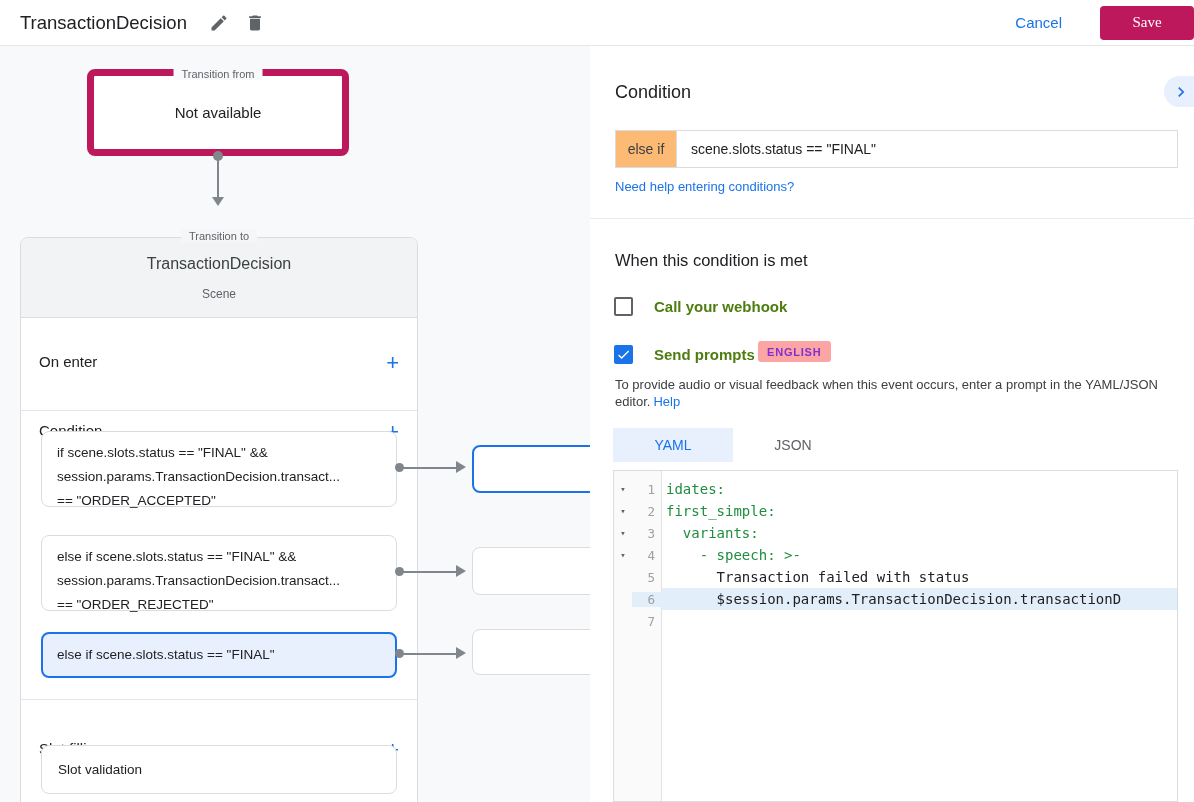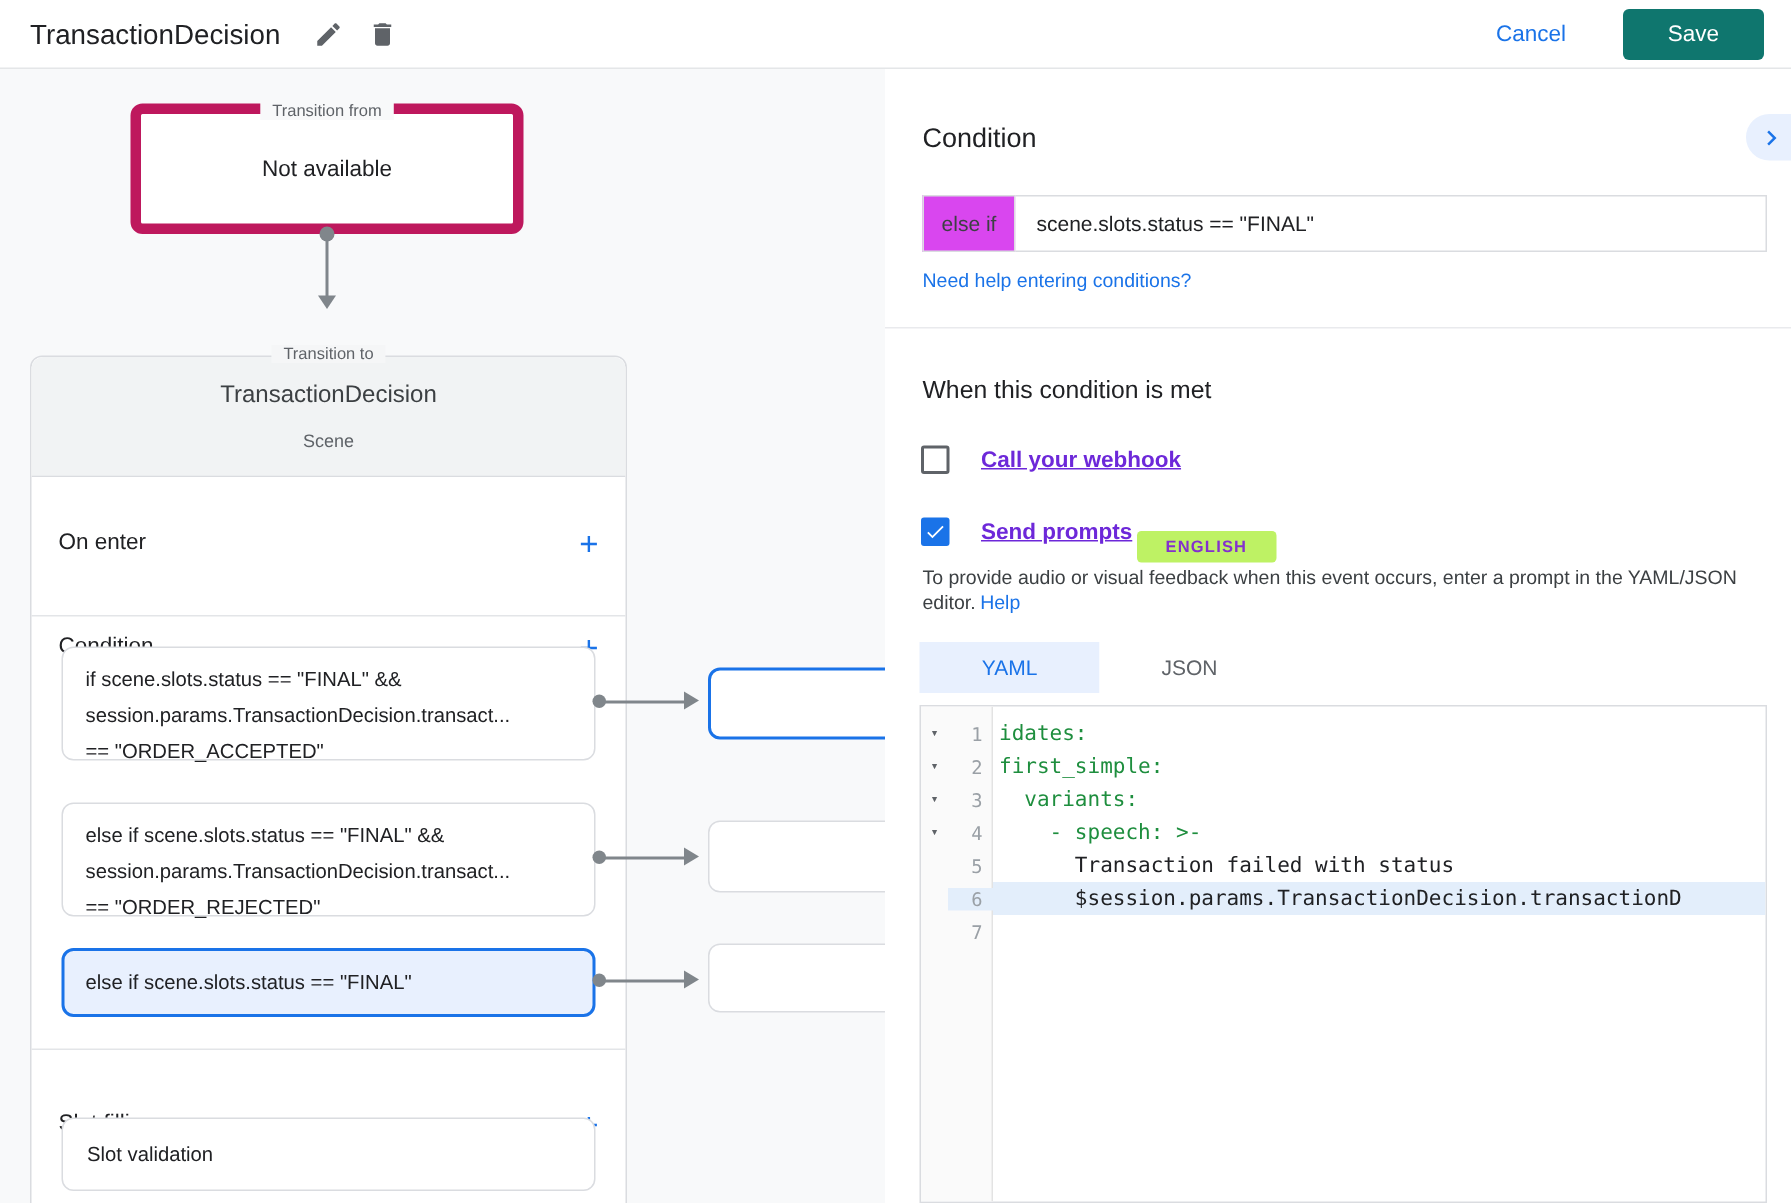--- a/index.html
+++ b/index.html
@@ -11,22 +11,22 @@
   .topbar { position:absolute; left:0; top:0; width:1194px; height:46px; background:#fff;
             border-bottom:1px solid #e4e6e8; display:flex; align-items:center; z-index:5; }
   .page-title { margin-left:20px; font-size:18.5px; color:#202124; }
   .iconbtn { border:none; background:transparent; width:28px; height:28px; display:flex;
              align-items:center; justify-content:center; cursor:pointer; }
   .iconbtn.edit { margin-left:18px; }
   .iconbtn.del { margin-left:8px; }
   .tspacer { flex:1; }
   .cancel-btn { border:none; background:transparent; color:#1a73e8; font-size:15px; font-weight:500;
                 margin-right:38px; cursor:pointer; font-family:inherit; }
-  .save-btn { width:94px; height:34px; margin-right:18px; background:#0f766e; color:#fff; border:none;
-              border-radius:4px; font-size:15px; font-weight:500; cursor:pointer; font-family:Liberation Sans, sans-serif; }
+  .save-btn { width:94px; height:34px; background:#be185d; color:#fff; border:none;
+              border-radius:4px; font-size:15px; font-weight:500; cursor:pointer; font-family:Liberation Serif, serif; }
 
   
   .canvas { position:absolute; left:0; top:46px; width:1194px; height:756px; background:#f8f9fa; overflow:hidden; }
 
   .tfrom { position:absolute; left:87px; top:23px; width:262px; height:87px; background:#fff;
            border:7px solid #be185d; border-radius:8px; }
   .boxlegend { position:absolute; top:-8px; left:50%; transform:translateX(-50%); font-size:11px;
                color:#5f6368; background:#f8f9fa; padding:0 8px; white-space:nowrap; }
   .tfrom-text { position:absolute; left:0; right:0; top:0; bottom:0; display:flex; align-items:center;
                 justify-content:center; font-size:15px; color:#202124; }
@@ -74,37 +74,37 @@
   .target2 { top:501px; height:48px; }
   .target3 { top:583px; height:46px; }
 
   
   .rpanel { position:absolute; left:590px; top:46px; width:604px; height:756px; background:#fff; z-index:2; }
   .cond-heading { position:absolute; left:25px; top:36px; font-size:18px; color:#202124; }
   .chev-btn { position:absolute; right:0; top:30px; width:30px; height:31px; border:none; background:#e8f0fe;
               border-radius:16px 0 0 16px; display:flex; align-items:center; justify-content:center;
               cursor:pointer; padding-left:4px; }
   .condrow { position:absolute; left:25px; top:84px; width:563px; height:38px; display:flex; }
-  .cond-prefix { width:62px; background:#d946ef; border:1px solid #dadce0; display:flex; align-items:center;
+  .cond-prefix { width:62px; background:#fdba74; border:1px solid #dadce0; display:flex; align-items:center;
                  justify-content:center; font-size:14px; color:#3c4043; }
   .cond-input { flex:1; border:1px solid #dadce0; border-left:none; background:#fff; font-size:14px;
                 color:#202124; padding-left:14px; font-family:inherit; outline:none; }
   .helplink { position:absolute; left:25px; top:133px; font-size:13px; color:#1a73e8;
               text-decoration:none; cursor:pointer; }
   .pdivider { position:absolute; left:0; top:172px; width:604px; height:1px; background:#e9eaed; }
   .when-heading { position:absolute; left:25px; top:205px; font-size:16.5px; color:#202124; }
 
   .cb { position:absolute; left:24px; width:19px; height:19px; border-radius:2px; cursor:pointer; }
   .cb-off { top:251px; border:2px solid #5f6368; background:#fff; }
   .cb-on { top:299px; border:none; background:#1a73e8; display:flex; align-items:center; justify-content:center; }
-  .cblabel { position:absolute; left:64px; font-size:15px; font-weight:600; color:#6d28d9;text-decoration:underline; }
+  .cblabel { position:absolute; left:64px; font-size:15px; font-weight:600; color:#4d7c0f; }
   .cblabel1 { top:252px; }
   .cblabel2 { top:300px; }
-  .lang-badge { position:absolute; left:168px; top:308px; height:21px; display:flex; align-items:center;
-                padding:0 19px; background:#bef264; color:#8430ce; font-size:11px; font-weight:700;
+  .lang-badge { position:absolute; left:168px; top:295px; height:21px; display:flex; align-items:center;
+                padding:0 9px; background:#fca5a5; color:#8430ce; font-size:11px; font-weight:700;
                 letter-spacing:0.8px; border-radius:3px; }
   .pdesc { position:absolute; left:25px; top:330px; width:552px; font-size:13px; color:#3c4043; line-height:17px; }
   .pdesc a { color:#1a73e8; text-decoration:none; margin-left:3px; cursor:pointer; }
 
   .tab { position:absolute; top:382px; width:120px; height:34px; display:flex; align-items:center;
          justify-content:center; font-size:14px; font-weight:500; cursor:pointer; }
   .tab-yaml { left:23px; background:#e8f0fe; color:#1a73e8; }
   .tab-json { left:143px; background:#fff; color:#5f6368; }
 
   .editor { position:absolute; left:23px; top:424px; width:565px; height:332px; background:#fff;

